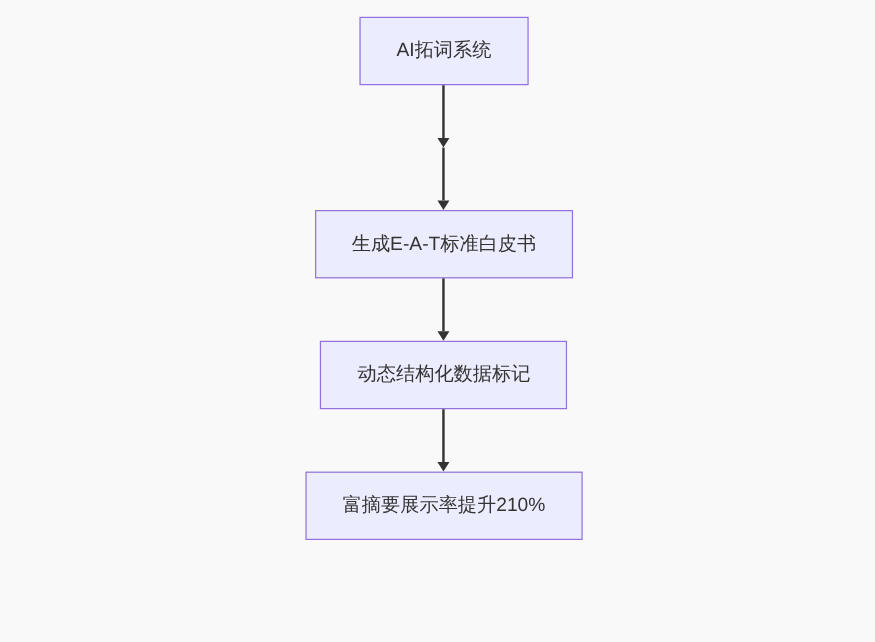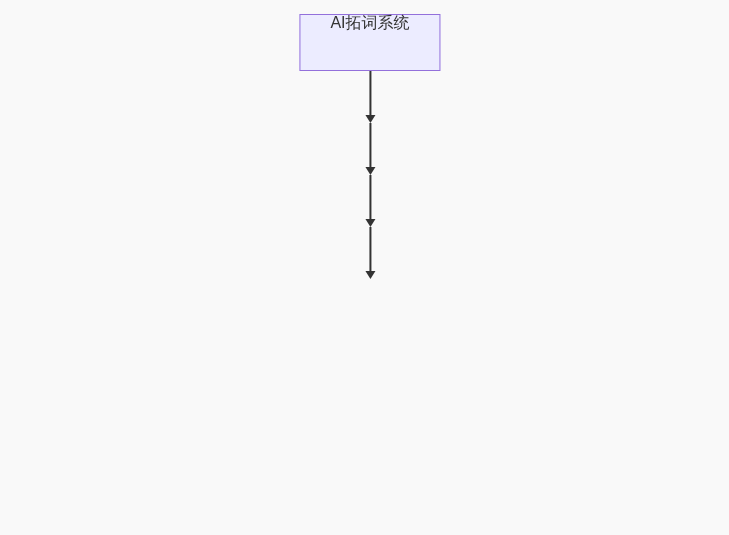--- a/index.html
+++ b/index.html
@@ -23,21 +23,21 @@
     flex-direction: column;
     align-items: center;
   }
   .node {
     box-sizing: border-box;
     height: 57px;
     padding: 0 30px;
     background: #ECECFF;
     border: 1px solid #9370DB;
     display: flex;
-    align-items: flex-start;
+    align-items: center;
     justify-content: center;
     white-space: nowrap;
   }
   .node-label {
     font-size: 16px;
     color: #333333;
     line-height: 1;
   }
   .arrow {
     height: 52px;
@@ -71,26 +71,35 @@
     <div class="arrow-line"></div>
     <div class="arrow-head"></div>
   </div>
 
 
   <div class="arrow">
     <div class="arrow-line"></div>
     <div class="arrow-head"></div>
   </div>
 
+  <div class="node">
+    <span class="node-label">生成E-A-T标准白皮书</span>
+  </div>
 
   <div class="arrow">
     <div class="arrow-line"></div>
     <div class="arrow-head"></div>
   </div>
 
+  <div class="node">
+    <span class="node-label">动态结构化数据标记</span>
+  </div>
 
   <div class="arrow">
     <div class="arrow-line"></div>
     <div class="arrow-head"></div>
   </div>
 
+  <div class="node">
+    <span class="node-label">富摘要展示率提升210%</span>
+  </div>
 
 </div>
 
 </body></html>

